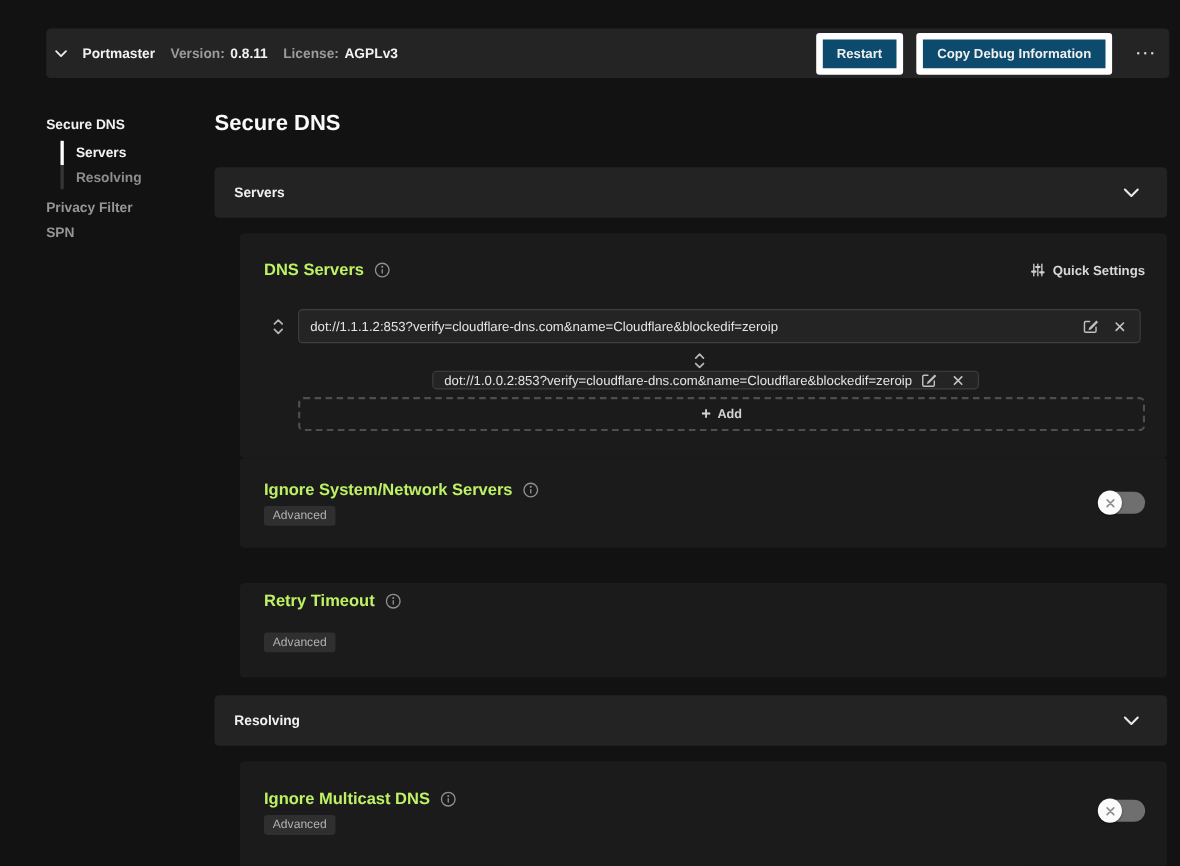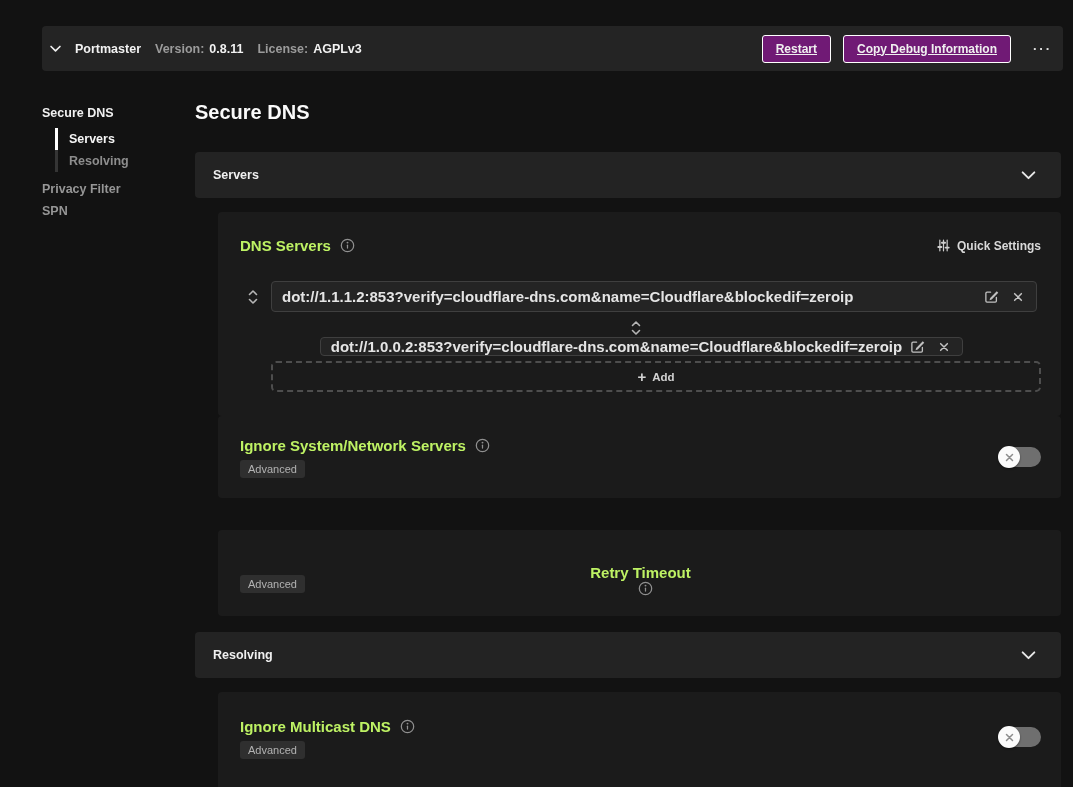--- a/index.html
+++ b/index.html
@@ -8,21 +8,21 @@
   svg { display:block; }
 
   
   .titlebar { position:absolute; left:42px; top:26px; width:1021px; height:45px; background:#242424; border-radius:4px; display:flex; align-items:center; padding:0 1px; }
   .tb-chevron { width:24px; height:24px; display:flex; align-items:center; justify-content:center; cursor:pointer; }
   .tb-app { font-size:12.5px; font-weight:bold; color:#f2f2f2; margin-left:8px; }
   .tb-pair { font-size:12.5px; margin-left:14px; display:flex; }
   .tb-label { color:#9b9b9b; font-weight:bold; }
   .tb-value { color:#f2f2f2; font-weight:bold; margin-left:5px; }
   .tb-right { margin-left:auto; display:flex; align-items:center; gap:12px; }
-  .tb-btn { background:#701a75; border:1px solid #ffffff; border-radius:3px; color:#f0f0f0; font-weight:bold; font-size:12px; padding:6px 13px; font-family:inherit; cursor:pointer; white-space:nowrap;text-decoration:underline; }
+  .tb-btn { background:#0c4a6e; border:6px solid #ffffff; border-radius:3px; color:#f0f0f0; font-weight:bold; font-size:12px; padding:6px 13px; font-family:inherit; cursor:pointer; white-space:nowrap; }
   .tb-more { color:#e0e0e0; font-weight:bold; font-size:13px; letter-spacing:2px; padding:0 10px; cursor:pointer; }
 
   
   .sidebar { position:absolute; left:0; top:102px; width:195px; }
   .nav-top { padding-left:42px; font-size:12.5px; font-weight:bold; color:#f0f0f0; height:22px; display:flex; align-items:center; cursor:pointer; }
   .nav-top.dim { color:#969696; }
   .nav-sub-wrap { margin:4px 0 6px 55px; }
   .nav-sub { font-size:12.5px; font-weight:bold; height:22px; display:flex; align-items:center; padding-left:11px; border-left:3px solid transparent; cursor:pointer; }
   .nav-sub.active { color:#f5f5f5; border-left-color:#ffffff; }
   .nav-sub.idle { color:#8d8d8d; border-left-color:#353535; }
@@ -41,21 +41,21 @@
   .card-title-row { position:absolute; left:22px; right:20px; display:flex; align-items:center; }
   .card-title { font-size:15px; font-weight:bold; color:#bef264; white-space:nowrap; }
   .info { margin-left:9px; display:inline-flex; }
   .badge { position:absolute; left:22px; background:#2f2f2f; color:#b2b2b2; font-size:11px; padding:3px 8px; border-radius:3px; }
 
   .quick-settings { margin-left:auto; display:flex; align-items:center; gap:7px; color:#d9d9d9; font-size:12px; font-weight:bold; cursor:pointer; }
 
   .dns-row { position:absolute; left:28px; right:24px; height:31px; display:flex; align-items:center; }
   .dns-handle { width:14px; margin-right:11px; cursor:grab; }
   .dns-input { flex:1; height:31px; background:#242424; border:1px solid #3f3f3f; border-radius:4px; display:flex; align-items:center; padding:0 10px; cursor:text; }
-  .dns-url { font-size:15px; font-weight:bold; color:#e4e4e4; flex:1; white-space:nowrap; overflow:hidden; }
+  .dns-url { font-size:12px; font-weight:normal; color:#e4e4e4; flex:1; white-space:nowrap; overflow:hidden; }
   .dns-edit { margin:0 11px 0 8px; cursor:pointer; }
   .dns-close { cursor:pointer; padding:0 3px; }
   .add-btn { position:absolute; left:53px; right:20px; height:31px; border:2px dashed #4e4e4e; border-radius:5px; display:flex; align-items:center; justify-content:center; gap:6px; color:#d2d2d2; font-size:11.5px; font-weight:bold; cursor:pointer; background:transparent; font-family:inherit; }
   .add-plus { font-size:15px; font-weight:bold; color:#d2d2d2; line-height:1; }
 
   .toggle { position:absolute; right:20px; width:42px; height:20px; border-radius:10px; background:#6f6f6f; cursor:pointer; }
   .toggle .knob { position:absolute; left:-1px; top:-1px; width:22px; height:22px; border-radius:50%; background:#fbfbfb; display:flex; align-items:center; justify-content:center; box-shadow:0 1px 2px rgba(0,0,0,.45); }
 
   .retry-input { position:absolute; right:20px; top:27px; width:169px; height:31px; background:#262626; border-radius:4px; display:flex; align-items:center; padding:0 12px; font-size:12px; cursor:text; }
   .retry-value { color:#fafafa; font-weight:bold; }
@@ -194,21 +194,21 @@
   <div class="toggle" style="top:31px;">
     <span class="knob">
       <svg width="9" height="9" viewBox="0 0 12 12" stroke="#8d8d8d" stroke-width="2" stroke-linecap="round">
           <path d="M2 2l8 8M10 2l-8 8"></path>
         </svg>
     </span>
   </div>
 </section>
 
 <section class="card" style="top:530px; height:86px;">
-  <div class="card-title-row" style="top:34px;flex-direction:column;">
+  <div class="card-title-row" style="top:8px;">
     <span class="card-title">Retry Timeout</span>
     <span class="info">
       <svg width="15" height="15" viewBox="0 0 16 16">
           <circle cx="8" cy="8" r="6.6" fill="none" stroke="#909090" stroke-width="1.3"></circle>
           <circle cx="8" cy="4.9" r="1" fill="#909090"></circle>
           <rect x="7.35" y="7" width="1.3" height="4.4" rx="0.65" fill="#909090"></rect>
         </svg>
     </span>
   </div>
   <span class="badge" style="top:45px;">Advanced</span>

